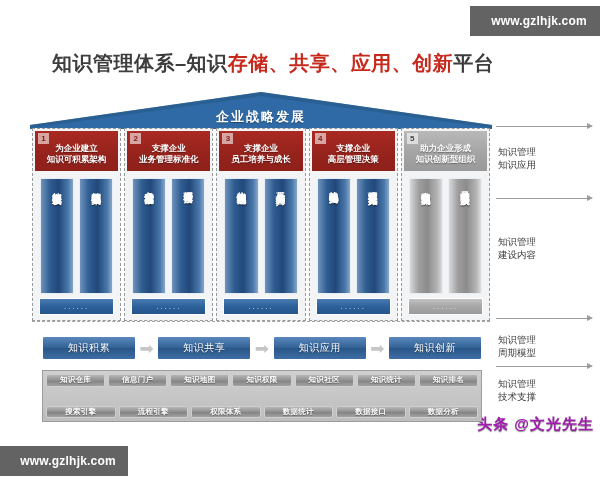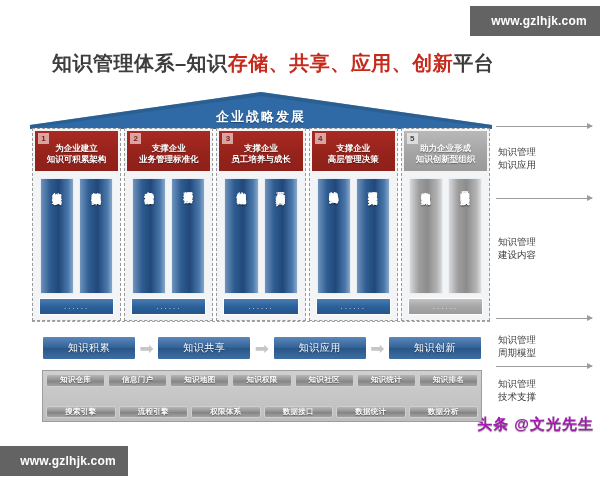--- a/index.html
+++ b/index.html
@@ -378,22 +378,22 @@
         <div class="tech-cell">知识地图</div>
         <div class="tech-cell">知识权限</div>
         <div class="tech-cell">知识社区</div>
         <div class="tech-cell">知识统计</div>
         <div class="tech-cell">知识排名</div>
       </div>
     <div class="tech-row" id="tech-row-2">
         <div class="tech-cell">搜索引擎</div>
         <div class="tech-cell">流程引擎</div>
         <div class="tech-cell">权限体系</div>
+        <div class="tech-cell">数据统计</div>
         <div class="tech-cell">数据接口</div>
-        <div class="tech-cell">数据统计</div>
         <div class="tech-cell">数据分析</div>
       </div>
   </div>
 
   <div id="legend">
     <div class="lg-rule" id="r0"></div>
     <div class="lg-rule" id="r1"></div>
     <div class="lg-rule" id="r2"></div>
     <div class="lg-rule" id="r3"></div>
 

